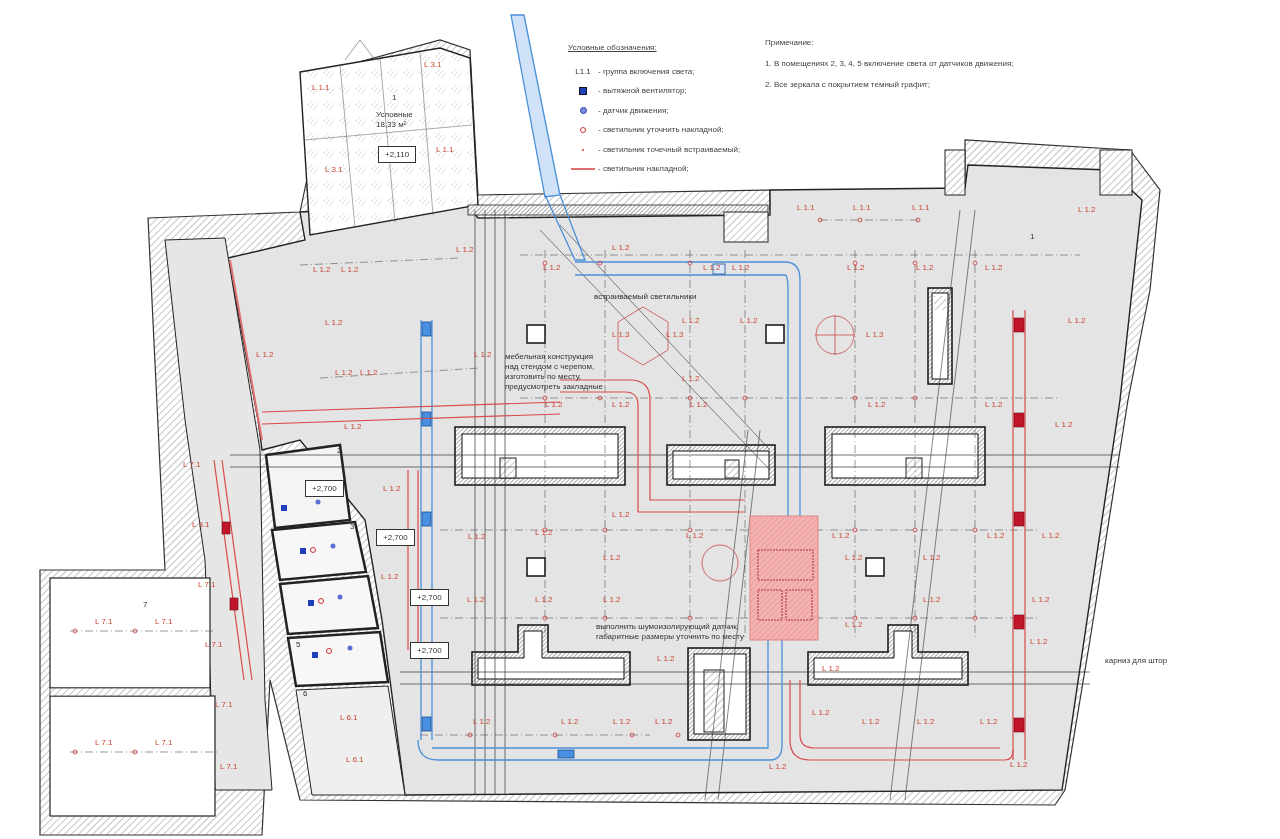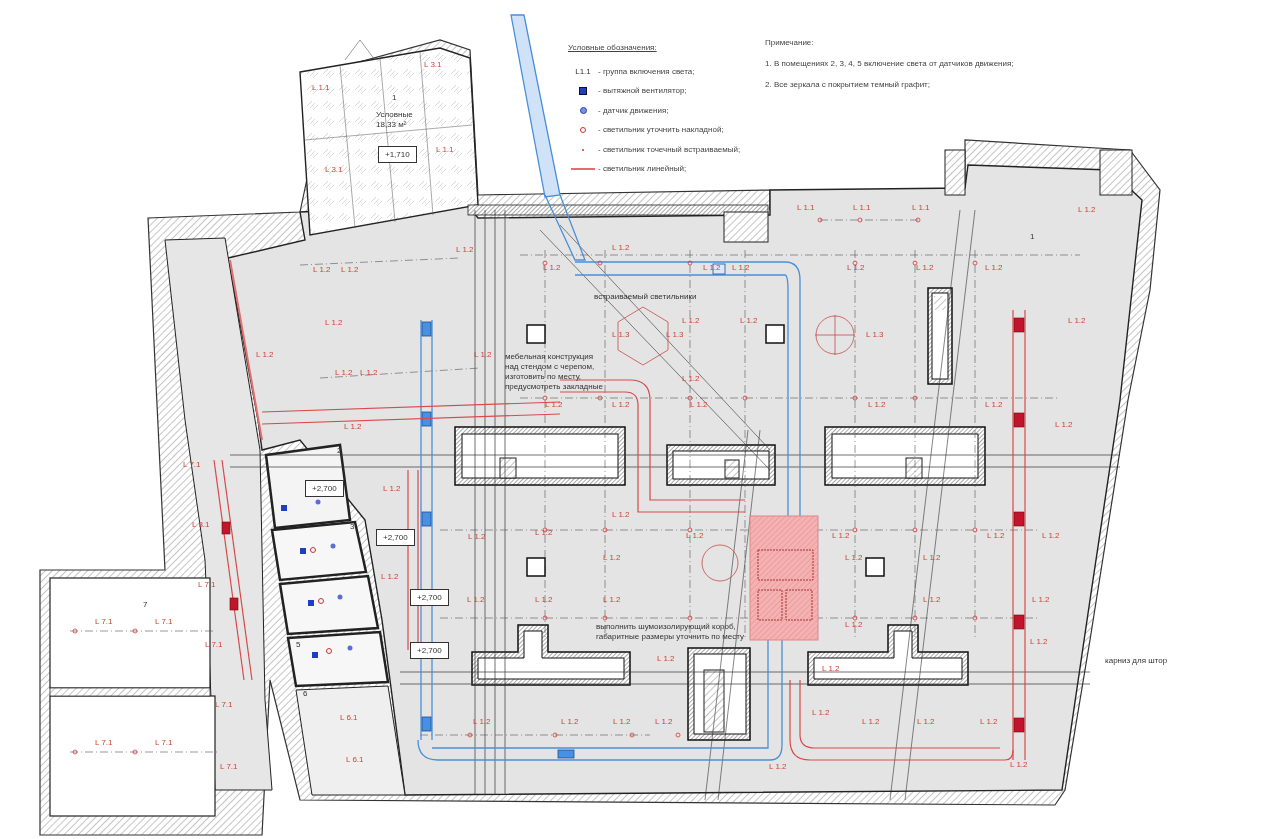--- a/index.html
+++ b/index.html
@@ -297,53 +297,53 @@
   <div class="row">
     <span class="sym">
         <span class="dot-red-s"></span>
       </span>
     <span class="txt">- светильник точечный встраиваемый;</span>
   </div>
   <div class="row">
     <span class="sym">
         <span class="line-red"></span>
       </span>
-    <span class="txt">- светильник линейный;</span>
+    <span class="txt">- светильник накладной;</span>
   </div>
 </div>
 
 <div class="notes">
   <div class="title">Примечание:</div>
   <div class="row">1. В помещениях 2, 3, 4, 5 включение света от датчиков движения;</div>
   <div class="row">2. Все зеркала с покрытием темный графит;</div>
 </div>
 
 <div class="lbl" style="left:392px;top:93px;">1</div>
 <div class="lbl" style="left:376px;top:110px;text-align:center;">Условные</div>
 <div class="lbl" style="left:376px;top:120px;">18,33 м²</div>
-<div class="elev" style="left:378px;top:146px;">+1,710</div>
+<div class="elev" style="left:378px;top:146px;">+2,110</div>
 
 <div class="lbl" style="left:1030px;top:232px;">1</div>
 
 <div class="lbl" style="left:337px;top:446px;">2</div>
 <div class="elev" style="left:305px;top:480px;">+2,700</div>
 <div class="lbl" style="left:350px;top:522px;">3</div>
 <div class="elev" style="left:376px;top:529px;">+2,700</div>
 <div class="elev" style="left:410px;top:589px;">+2,700</div>
 <div class="lbl" style="left:296px;top:640px;">5</div>
 <div class="elev" style="left:410px;top:642px;">+2,700</div>
 <div class="lbl" style="left:303px;top:689px;">6</div>
 <div class="lbl" style="left:143px;top:600px;">7</div>
 
 <div class="lbl" style="left:594px;top:292px;">встраиваемый светильники</div>
 <div class="lbl" style="left:505px;top:352px;">мебельная конструкция</div>
 <div class="lbl" style="left:505px;top:362px;">над стендом с черепом,</div>
 <div class="lbl" style="left:505px;top:372px;">изготовить по месту,</div>
 <div class="lbl" style="left:505px;top:382px;">предусмотреть закладные</div>
-<div class="lbl" style="left:596px;top:622px;">выполнить шумоизолирующий короб,</div>
+<div class="lbl" style="left:596px;top:622px;">выполнить шумоизолирующий датчик,</div>
 <div class="lbl" style="left:596px;top:632px;">габаритные размеры уточнить по месту</div>
 <div class="lbl" style="left:1105px;top:656px;">карниз для штор</div>
 
 <div class="tag" style="left:424px;top:60px;">L 3.1</div>
 <div class="tag" style="left:312px;top:83px;">L 1.1</div>
 <div class="tag" style="left:436px;top:145px;">L 1.1</div>
 <div class="tag" style="left:325px;top:165px;">L 3.1</div>
 
 <div class="tag" style="left:456px;top:245px;">L 1.2</div>
 <div class="tag" style="left:313px;top:265px;">L 1.2</div>

